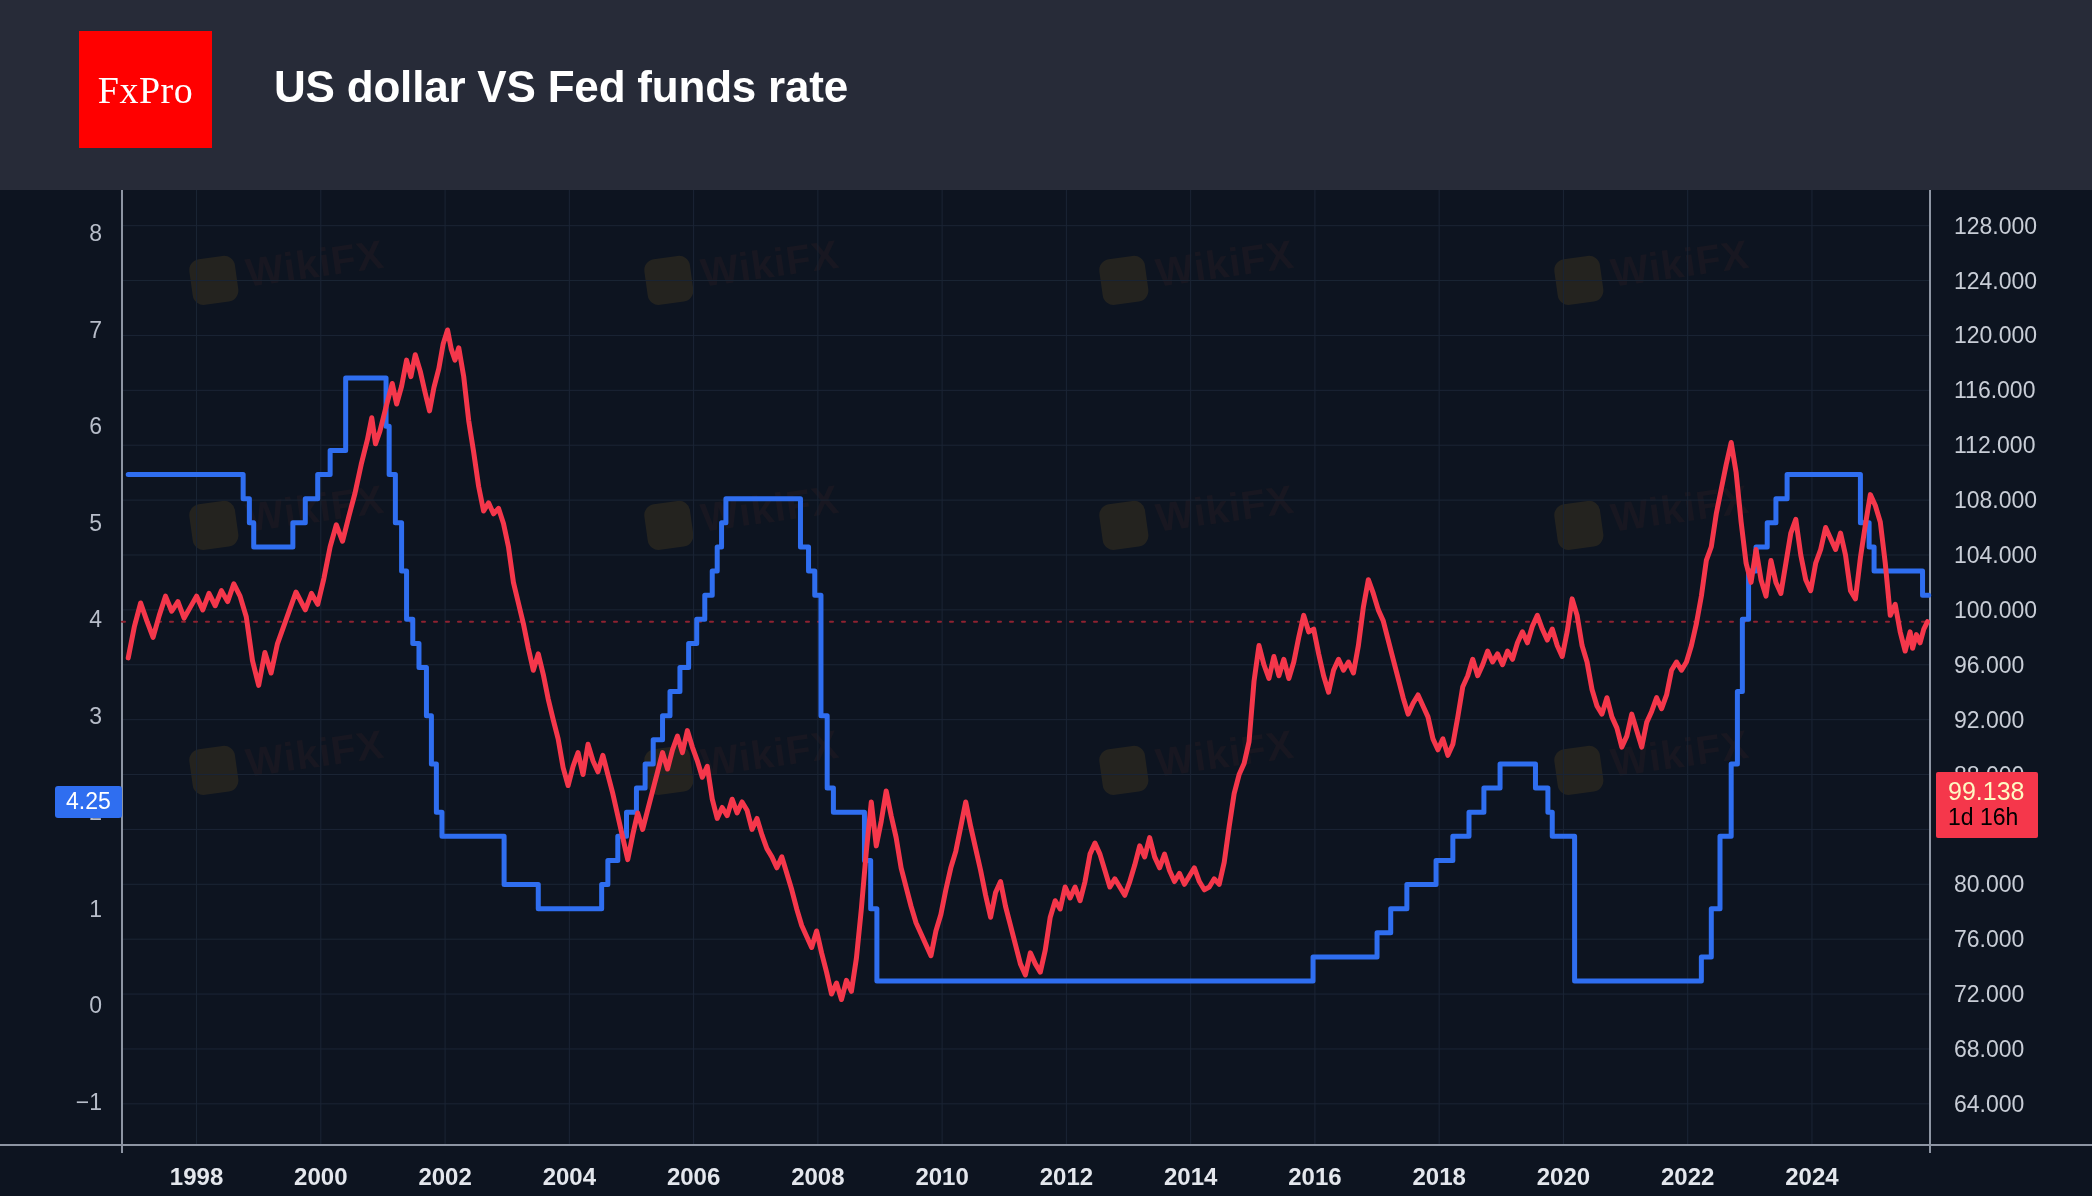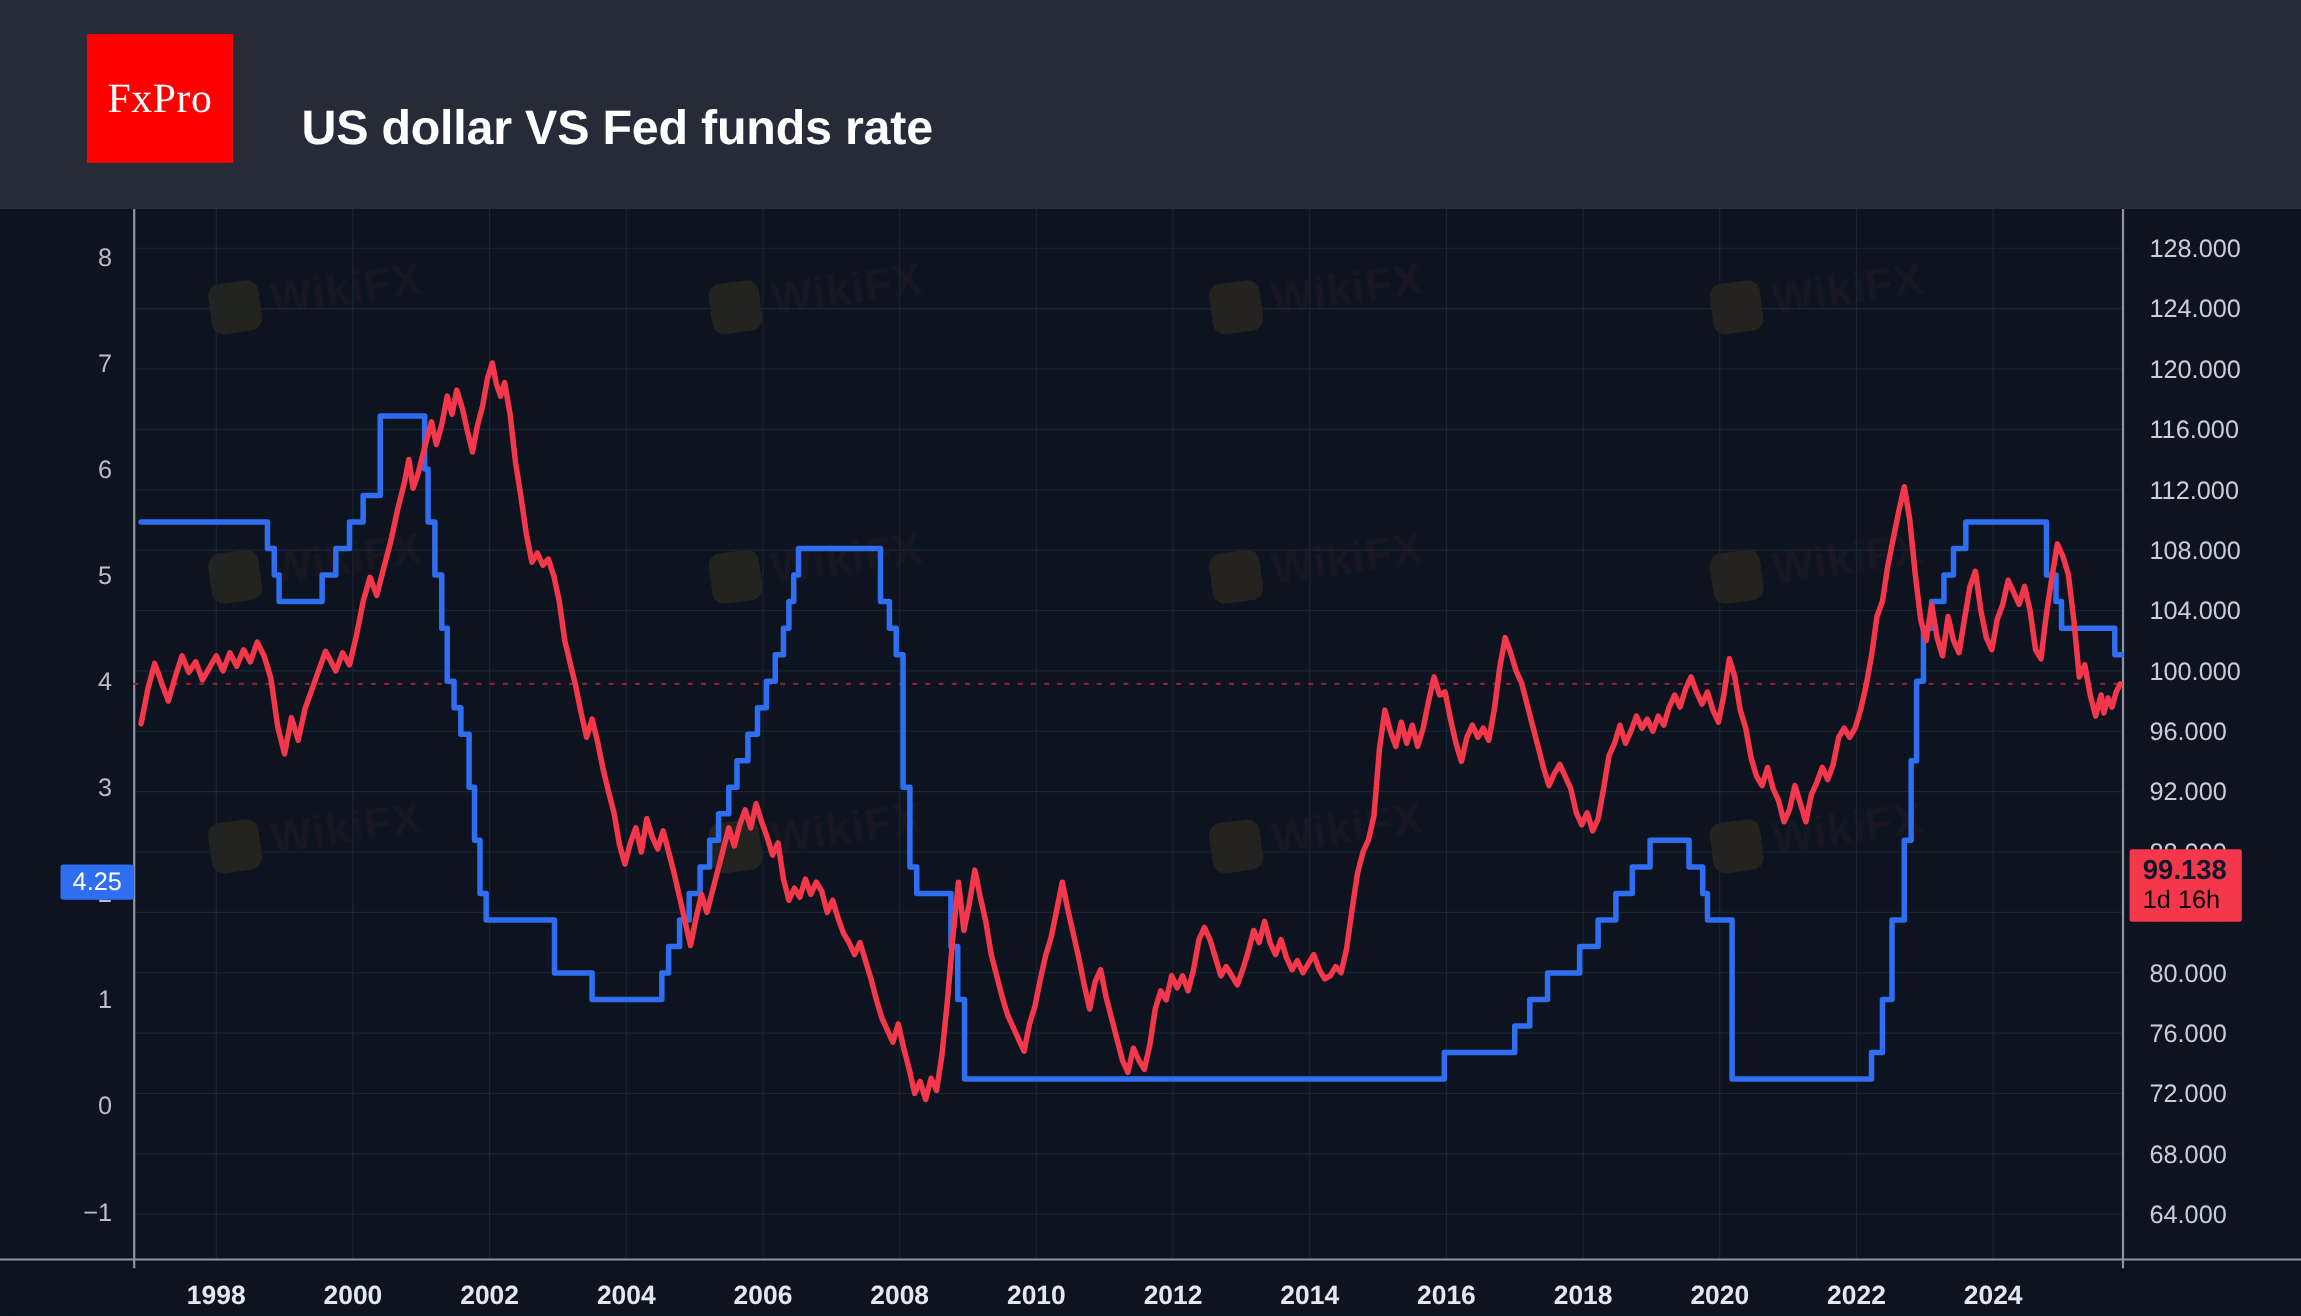--- a/index.html
+++ b/index.html
@@ -12,40 +12,40 @@
   
   .header{position:absolute;left:0;top:0;width:2092px;height:190px;
           background:#272b38;box-sizing:border-box;}
   .logo{position:absolute;left:79px;top:31px;width:133px;height:117px;
         background:#ff0000;display:flex;align-items:center;justify-content:center;}
   .logo-text{font-family:"Liberation Serif","DejaVu Serif",serif;
              color:#fff;font-size:38px;letter-spacing:.5px;}
   .hdr-sub{position:absolute;left:274px;top:44px;font-size:26.5px;color:#a9adb8;
            letter-spacing:.1px;white-space:nowrap;}
   .hdr-sep{color:#6e7482;margin:0 8px;}
-  .hdr-title{position:absolute;left:274px;top:92px;font-size:44px;color:#ffffff;
+  .hdr-title{position:absolute;left:274px;top:62px;font-size:44px;color:#ffffff;
              font-weight:bold;letter-spacing:-.2px;white-space:nowrap;}
 
   
   .chartwrap{position:absolute;left:0;top:190px;width:2092px;height:1006px;
              background:#0d1420;overflow:hidden;}
   svg.chart{position:absolute;left:0;top:0;}
 
   
   .ylab-left{font-size:23px;fill:#b7bdc9;text-anchor:end;}
   .ylab-right{font-size:23px;fill:#c8cdd6;text-anchor:start;}
   .xlab{font-size:24px;fill:#e4e7ed;font-weight:bold;text-anchor:middle;}
 
   
   .badge-left{position:absolute;left:55px;top:565px;background:#2f6ef0;
               color:#ffffff;font-size:23px;padding:4px 11px 5px 11px;border-radius:3px;
               line-height:1;margin-top:31px;}
   .badge-right{position:absolute;left:1936px;top:582px;background:#f5374b;
                border-radius:2px;padding:5px 14px 7px 12px;line-height:1.12;}
-  .badge-right .pv{color:#0f172a;font-size:25px;display:block;font-weight:bold;}
+  .badge-right .pv{color:#fef9c3;font-size:25px;display:block;}
   .badge-right .pt{color:#000000;font-size:23px;display:block;}
 
   
   .wm{position:absolute;color:#2a241b;font-size:40px;font-weight:bold;
       opacity:.55;letter-spacing:1px;pointer-events:none;user-select:none;}
   .wm .wmlogo{display:inline-block;width:46px;height:46px;border-radius:11px;
               background:#37301f;vertical-align:middle;margin-right:10px;}
 </style>
 </head>
 <body>

